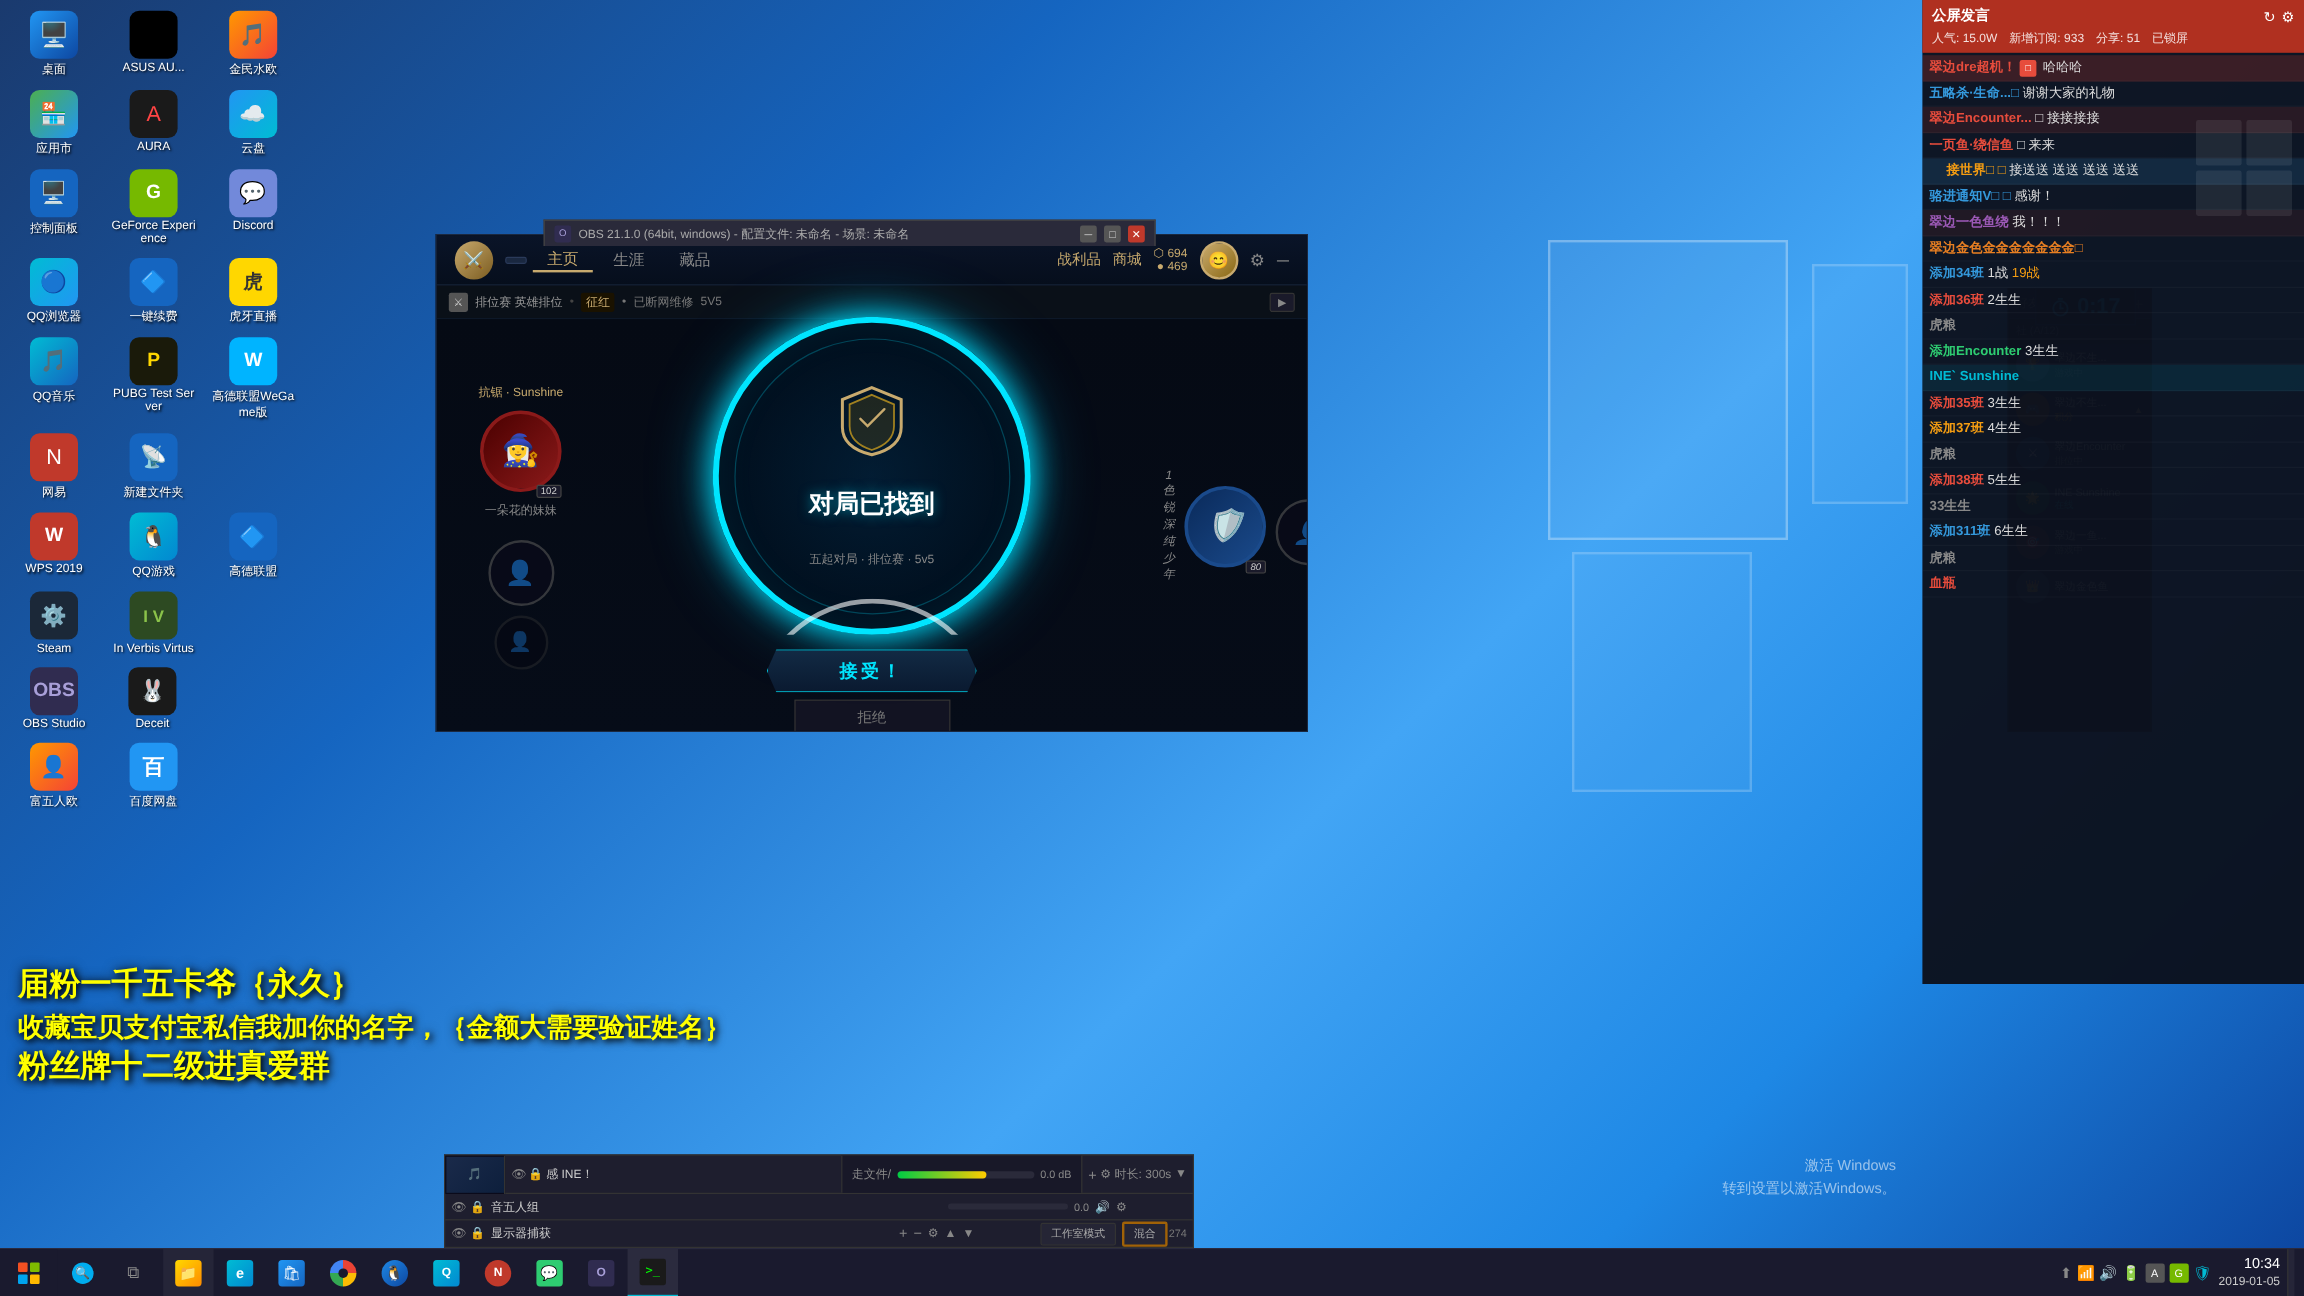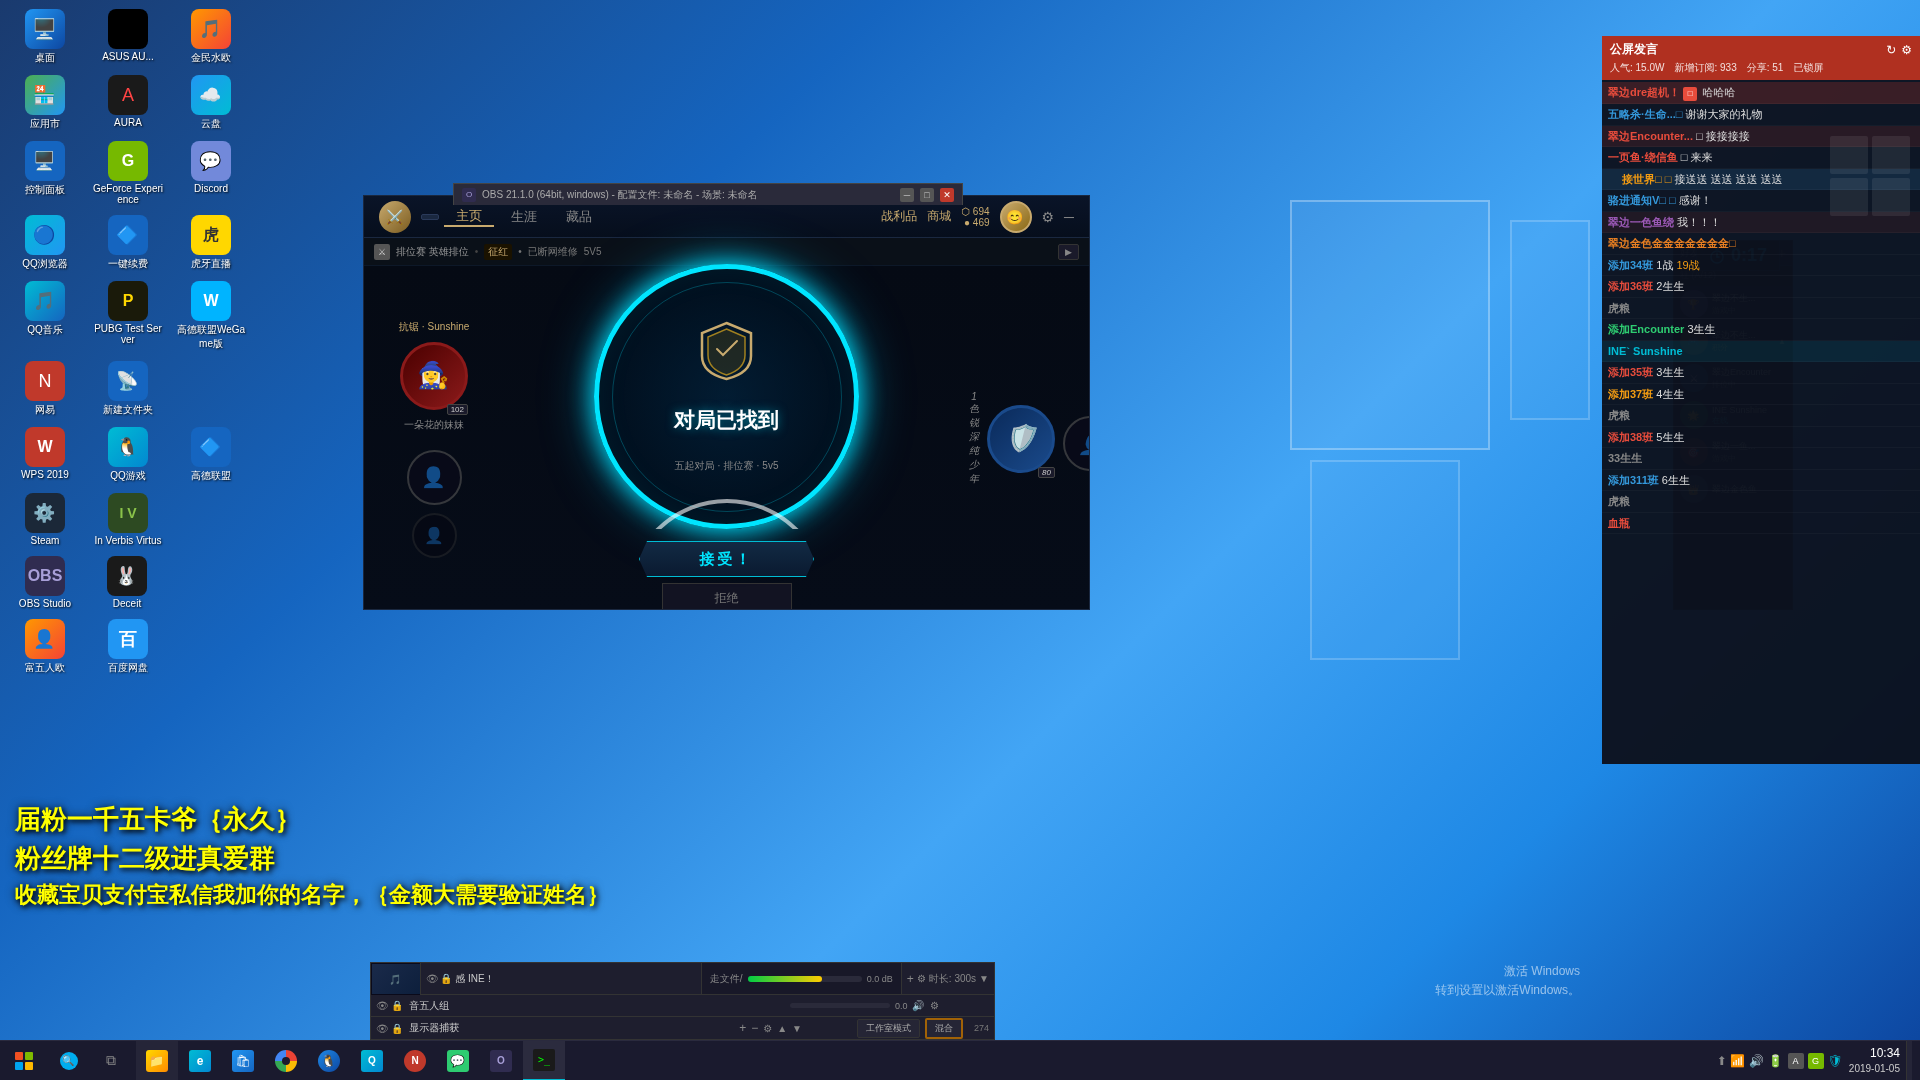--- a/index.html
+++ b/index.html
@@ -510,38 +510,38 @@
       <div style="margin-left:auto;display:flex;align-items:center;gap:5px;margin-right:55px;">
         <div style="color:#888;font-size:12px;cursor:pointer;">+</div>
         <div style="color:#888;font-size:12px;cursor:pointer;">−</div>
         <div style="color:#888;font-size:10px;cursor:pointer;">⚙</div>
         <div style="color:#888;font-size:10px;cursor:pointer;">▲</div>
         <div style="color:#888;font-size:10px;cursor:pointer;">▼</div>
       </div>
 
       <div style="background:#252535;border:1px solid #333;padding:2px 8px;font-size:9px;color:#aaa;border-radius:2px;margin-right:5px;">工作室模式</div>
       <div style="background:#252535;border:2px solid #a16207;padding:2px 8px;font-size:9px;color:#aaa;border-radius:2px;cursor:pointer;">混合</div>
-      <span style="font-size:9px;color:#777;margin-left:11px;">274</span>
+      <span style="font-size:9px;color:#777;margin-left:1px;">274</span>
     </div>
   </div>
 
   <div style="position:absolute;bottom:40px;left:370px;width:625px;height:0;z-index:24;"></div>
 
   <div style="position:absolute;bottom:170px;left:0;right:340px;z-index:60;padding:0 15px;">
     <div style="color:#ffff00;font-size:26px;font-weight:bold;text-shadow:2px 2px 5px #000,0 0 10px rgba(0,0,0,0.8);margin-bottom:4px;margin-top:28px;">届粉一千五卡爷｛永久｝</div>
+    <div style="color:#ffff00;font-size:22px;font-weight:bold;text-shadow:2px 2px 5px #000,0 0 10px rgba(0,0,0,0.8);">收藏宝贝支付宝私信我加你的名字，｛金额大需要验证姓名｝</div>
     <div style="color:#ffff00;font-size:26px;font-weight:bold;text-shadow:2px 2px 5px #000,0 0 10px rgba(0,0,0,0.8);margin-bottom:4px;">粉丝牌十二级进真爱群</div>
-    <div style="color:#ffff00;font-size:22px;font-weight:bold;text-shadow:2px 2px 5px #000,0 0 10px rgba(0,0,0,0.8);">收藏宝贝支付宝私信我加你的名字，｛金额大需要验证姓名｝</div>
   </div>
 
   <div style="position:absolute;bottom:80px;right:340px;color:rgba(255,255,255,0.55);font-size:12px;text-align:right;z-index:55;line-height:1.6;">
     <div>激活 Windows</div>
     <div>转到设置以激活Windows。</div>
   </div>
 
-  <div style="position:absolute;top:0;right:0;width:318px;height:728px;background:rgba(12,18,30,0.97);z-index:50;display:flex;flex-direction:column;margin-top:36px;">
+  <div style="position:absolute;top:0;right:0;width:318px;height:820px;background:rgba(12,18,30,0.97);z-index:50;display:flex;flex-direction:column;">
 
     <div style="background:#b03020;padding:5px 8px;">
       <div style="display:flex;justify-content:space-between;align-items:center;margin-bottom:3px;">
         <span style="color:#fff;font-size:12px;font-weight:bold;">公屏发言</span>
         <div style="display:flex;gap:5px;">
           <div style="color:#fff;font-size:12px;cursor:pointer;">↻</div>
           <div style="color:#fff;font-size:12px;cursor:pointer;">⚙</div>
         </div>
       </div>
       <div style="display:flex;gap:10px;font-size:10px;color:rgba(255,255,255,0.85);">

